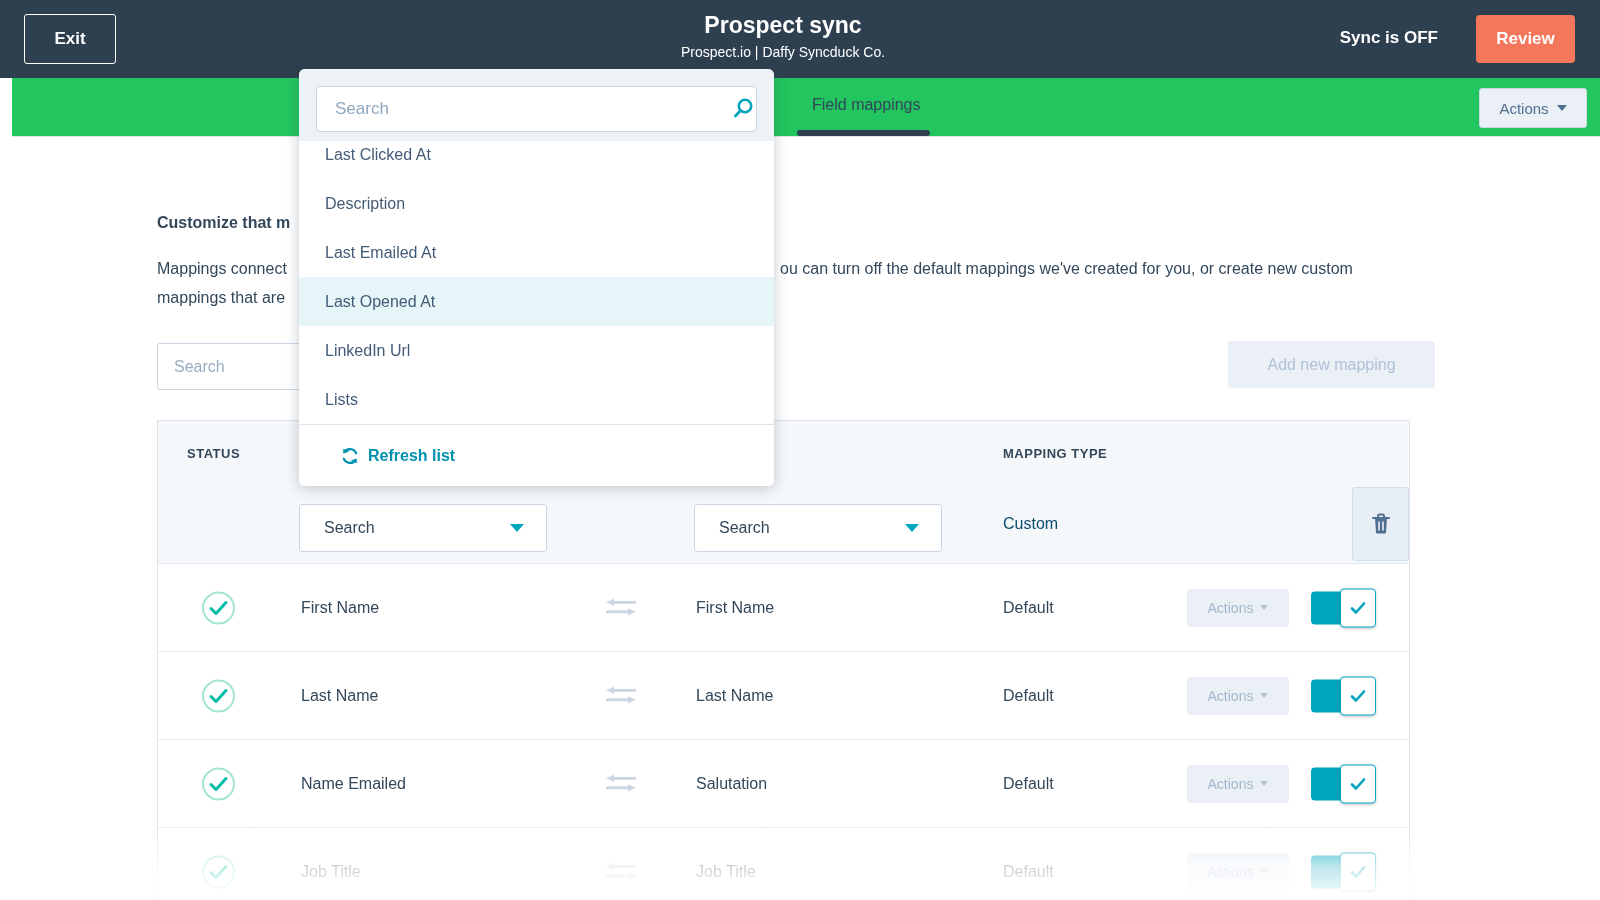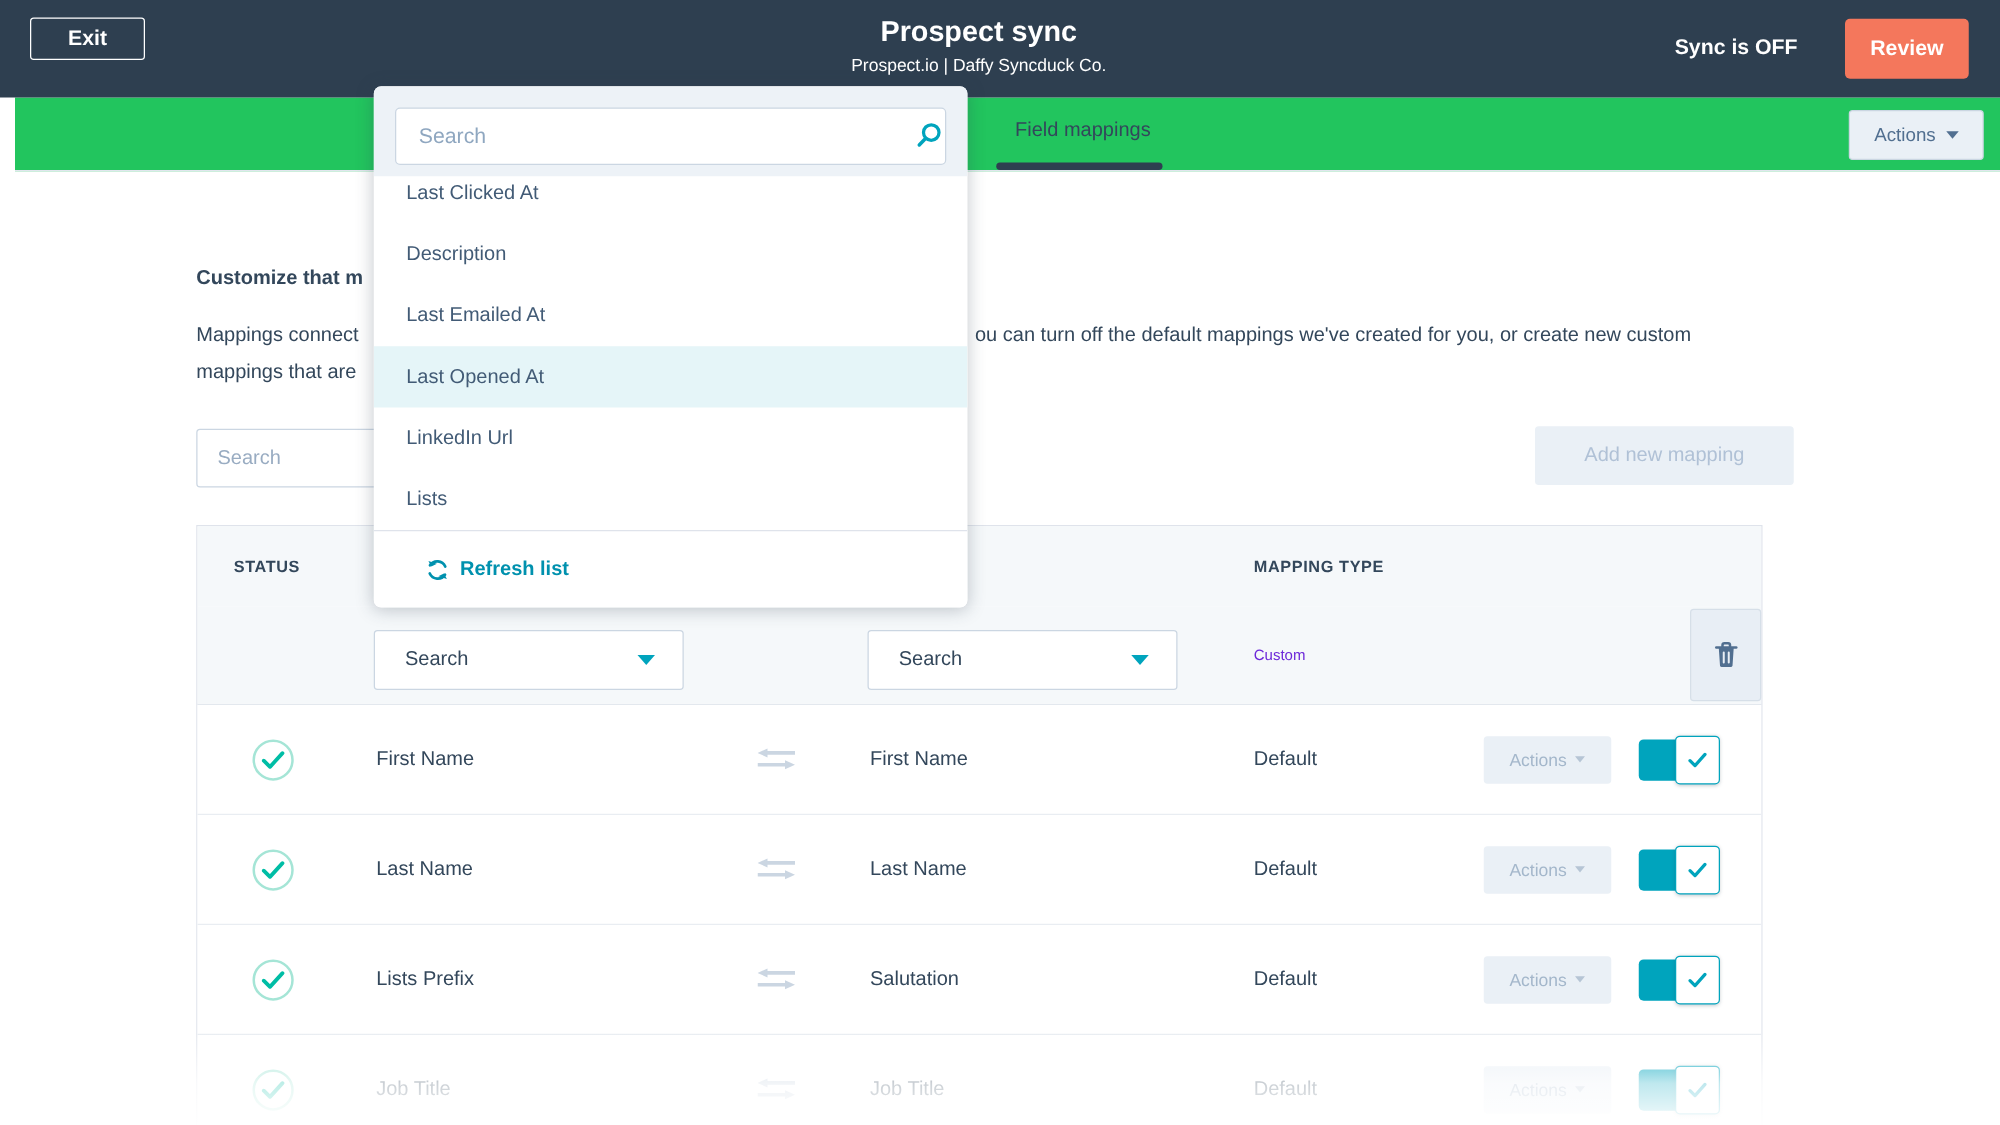--- a/index.html
+++ b/index.html
@@ -2,21 +2,21 @@
 <html><head>
 <meta charset="utf-8">
 <style>
   * { margin:0; padding:0; box-sizing:border-box; }
   html,body { width:1600px; height:900px; }
   body { font-family:"Liberation Sans", sans-serif; background:#fff; color:#33475b; overflow:hidden; }
   #page { position:relative; width:1600px; height:900px; background:#fff; overflow:hidden; }
 
   
   .topbar { position:absolute; left:0; top:0; width:1600px; height:78px; background:#2e3f50; z-index:3; }
-  .exit-btn { position:absolute; left:24px; top:14px; width:92px; height:34px; background:transparent;
+  .exit-btn { position:absolute; left:24px; top:14px; width:92px; height:50px; background:transparent;
     border:1px solid #ffffff; border-radius:3px; color:#fff; font-size:17px; font-weight:bold;
     display:flex; align-items:center; justify-content:center; cursor:pointer; }
   .title-wrap { position:absolute; left:783px; top:10px; transform:translateX(-50%); text-align:center; color:#fff; }
   .app-title { font-size:23px; font-weight:bold; line-height:30px; }
   .app-subtitle { font-size:14px; line-height:20px; margin-top:2px; }
   .sync-status { position:absolute; right:162px; top:28px; color:#fff; font-size:17px; font-weight:bold; }
   .review-btn { position:absolute; right:25px; top:15px; width:99px; height:48px; background:#f4775c;
     border:none; border-radius:4px; color:#fff; font-size:17px; font-weight:bold; cursor:pointer; }
 
   
@@ -47,21 +47,21 @@
   .th { position:absolute; top:50%; transform:translateY(-50%); font-size:13px; font-weight:bold;
     color:#33475b; letter-spacing:.5px; }
   .th-status { left:29px; } .th-type { left:845px; }
   .filter-row { position:relative; height:78px; background:#f5f8fa; }
   .filter-select { position:absolute; top:19px; width:248px; height:48px; background:#fff; border:1px solid #cbd6e2;
     border-radius:3px; display:flex; align-items:center; justify-content:space-between; padding:0 22px 0 24px;
     font-size:16px; color:#33475b; cursor:pointer; }
   .fs1 { left:141px; } .fs2 { left:536px; }
   .filter-caret { width:0; height:0; border-left:7px solid transparent; border-right:7px solid transparent;
     border-top:8px solid #00a4bd; }
-  .filter-type { position:absolute; left:845px; top:50%; transform:translateY(-50%); font-size:12px; color:#6d28d9; }
+  .filter-type { position:absolute; left:845px; top:50%; transform:translateY(-50%); font-size:16px; color:#0c4a6e; }
   .trash-btn { position:absolute; left:1194px; top:2px; width:57px; height:74px; background:#e8eef5;
     border:1px solid #d6dfe8; border-radius:3px; display:flex; align-items:center; justify-content:center; cursor:pointer; }
 
   .rows { border-top:1px solid #e3e8ee; }
   .mrow { position:relative; height:88px; background:#fff; border-bottom:1px solid #e9edf2; }
   .vc { position:absolute; top:50%; transform:translateY(-50%); }
   .check-circle { left:44px; width:33px; height:33px; border:2px solid #a5e5d6; border-radius:50%;
     display:flex; align-items:center; justify-content:center; }
   .src-text { left:143px; font-size:16px; color:#33475b; }
   .arrows-icon { left:448px; }
@@ -212,21 +212,21 @@
           </div>
         </div>
       </div>
 
       <div class="mrow">
         <div class="vc check-circle">
           <svg width="19" height="15" viewBox="0 0 19 15">
               <polyline points="2,8 7,13 17,2" fill="none" stroke="#00bda5" stroke-width="3" stroke-linecap="round" stroke-linejoin="round"></polyline>
             </svg>
         </div>
-        <div class="vc src-text">Lists Prefix</div>
+        <div class="vc src-text">Name Emailed</div>
         <svg class="vc arrows-icon" width="30" height="20" viewBox="0 0 30 20">
           <g fill="#cbd6e2">
               <path d="M30 4 H8 V1 L0 6 L8 11 V8 H30 Z" transform="scale(1,0.72)"></path>
               <path d="M0 13 H22 V10 L30 15 L22 20 V17 H0 Z" transform="translate(0,-1) scale(1,0.72) translate(0,5.5)"></path>
             </g>
         </svg>
         <div class="vc tgt-text">Salutation</div>
         <div class="vc type-text">Default</div>
         <button class="vc row-actions-btn">
           <span>Actions</span>

